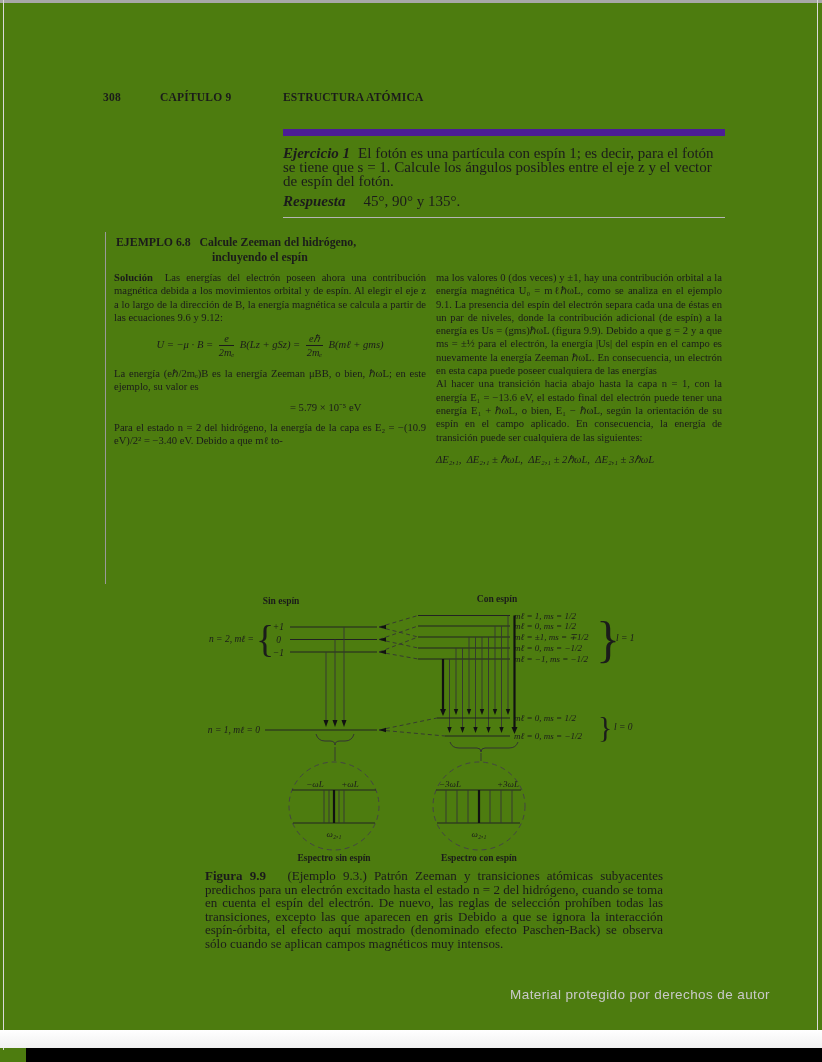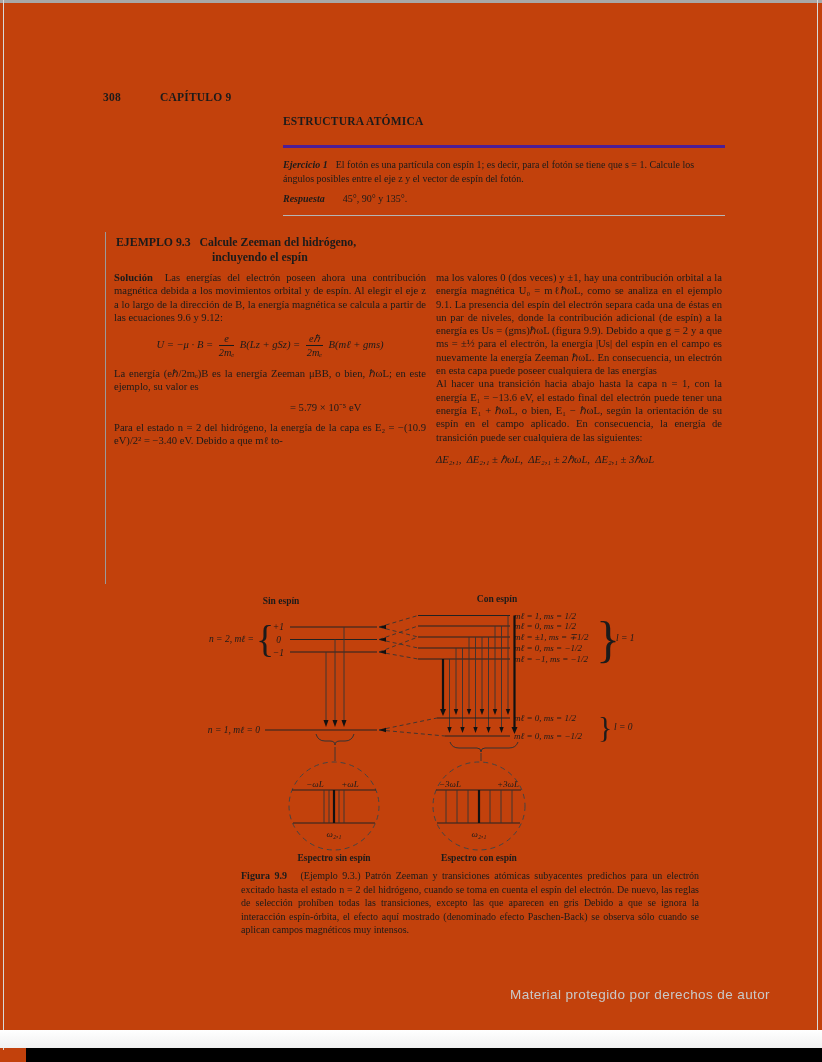--- a/index.html
+++ b/index.html
@@ -1,35 +1,35 @@
 <!DOCTYPE html>
 <html><head>
 <meta charset="utf-8">
 <style>
   html,body{margin:0;padding:0;background:#e8e8e8;}
   .page{
     position:relative; width:822px; height:1062px; margin:0 auto;
-    background:#c2410c; overflow:hidden;
+    background:#4d7c0f; overflow:hidden;
     font-family:"Liberation Serif", serif; color:#1b1b1b;
   }
   .edge-top{position:absolute;left:0;top:0;width:822px;height:3px;background:#a8a8a8;}
   .edge-left{position:absolute;left:3px;top:0;width:1px;height:1050px;background:#d9d9d9;}
   .edge-right{position:absolute;left:817px;top:0;width:1px;height:1050px;background:#d9d9d9;}
   .bottom-bar{position:absolute;left:26px;top:1048px;right:0;height:14px;background:#000;}
   .bottom-shade{position:absolute;left:0;top:1030px;right:0;height:18px;
     background:linear-gradient(#ffffff,#f1f1f1);}
 
   .runhead{position:absolute;top:91px;left:0;width:822px;font-size:11.5px;font-weight:bold;letter-spacing:.2px;}
   .runhead .pg{position:absolute;left:103px;}
   .runhead .ch{position:absolute;left:160px;}
-  .runhead .bt{position:absolute;left:283px;margin-top:24px;}
-
-  .exercise{position:absolute;left:283px;top:145px;width:442px;
-    border-top:3px solid #4c1d95;border-bottom:1px solid #b5b5b5;
-    padding:10px 0 9px 0;font-size:10px;line-height:14px;}
+  .runhead .bt{position:absolute;left:283px;}
+
+  .exercise{position:absolute;left:283px;top:129px;width:442px;
+    border-top:7px solid #4c1d95;border-bottom:1px solid #b5b5b5;
+    padding:10px 0 9px 0;font-size:15px;line-height:14px;}
   .exercise .lbl{font-weight:bold;font-style:italic;padding-right:8px;}
   .exercise .ans{margin-top:6px;}
   .exercise .ansval{padding-left:10px;}
 
   .exrule{position:absolute;left:105px;top:232px;width:1px;height:352px;background:#9a9a9a;}
 
   .ex-head{position:absolute;left:116px;top:235px;width:312px;font-size:11.8px;font-weight:bold;line-height:15px;}
   .ex-head .l2{margin-left:96px;}
 
   .colL{position:absolute;left:114px;top:271px;width:312px;font-size:10.6px;line-height:13.3px;text-align:justify;}
@@ -39,21 +39,21 @@
   b.lead{font-weight:bold;}
   .eqline{font-style:italic;text-align:left;margin:8px 0 8px 0;white-space:nowrap;}
   .eq-center{text-align:center;font-style:italic;margin:9px 0 9px 0;}
   .frac{display:inline-flex;flex-direction:column;vertical-align:middle;text-align:center;line-height:11px;font-size:10.3px;margin:0 3px;}
   .frac .num{padding:0 3px 1px 3px;border-bottom:1px solid #1b1b1b;}
   .frac .den{padding-top:1px;}
   .eq2{margin:7px 0 7px 0;font-size:10.6px;}
   .eq2 .l1{margin-left:24px;}
   .eq2 .l2{margin-left:176px;}
 
-  .figcap{position:absolute;left:205px;top:869px;width:458px;font-size:10px;line-height:13.6px;text-align:justify;margin-left:36px;}
+  .figcap{position:absolute;left:205px;top:869px;width:458px;font-size:13px;line-height:13.6px;text-align:justify;}
   .figcap b{font-weight:bold;}
 
   .watermark{position:absolute;top:987px;right:52px;font-family:"Liberation Sans",sans-serif;
     font-size:13.5px;color:#c9c9c9;letter-spacing:.4px;}
 
   svg .lv{stroke:#222;stroke-width:1;}
   svg .thin{stroke:#333;stroke-width:.9;}
   svg .bold{stroke:#111;stroke-width:2.2;}
   svg .dash{stroke:#333;stroke-width:.9;stroke-dasharray:4 3;fill:none;}
   svg .cir{stroke:#444;stroke-width:1;stroke-dasharray:5 4;fill:none;}
@@ -85,21 +85,21 @@
       <span class="lbl">Ejercicio 1</span><span>El fotón es una partícula con espín 1; es decir, para el fotón se tiene que s = 1. Calcule los ángulos posibles entre el eje z y el vector de espín del fotón.</span>
     </div>
     <div class="ans">
       <span class="lbl">Respuesta</span><span class="ansval">45°, 90° y 135°.</span>
     </div>
   </div>
 
   <div class="exrule"></div>
 
   <div class="ex-head">
-    <div><span>EJEMPLO 9.3</span>&nbsp;&nbsp;&nbsp;<span>Calcule Zeeman del hidrógeno,</span></div>
+    <div><span>EJEMPLO 6.8</span>&nbsp;&nbsp;&nbsp;<span>Calcule Zeeman del hidrógeno,</span></div>
     <div class="l2">incluyendo el espín</div>
   </div>
 
   <div class="colL">
     <p class="sp">
       <b class="lead">Solución</b>&nbsp;&nbsp;<span>Las energías del electrón poseen ahora una contribución magnética debida a los movimientos orbital y de espín. Al elegir el eje z a lo largo de la dirección de B, la energía magnética se calcula a partir de las ecuaciones 9.6 y 9.12:</span>
     </p>
     <div class="eq-center">
       <span>U = −μ · B =</span>
       <span class="frac">

